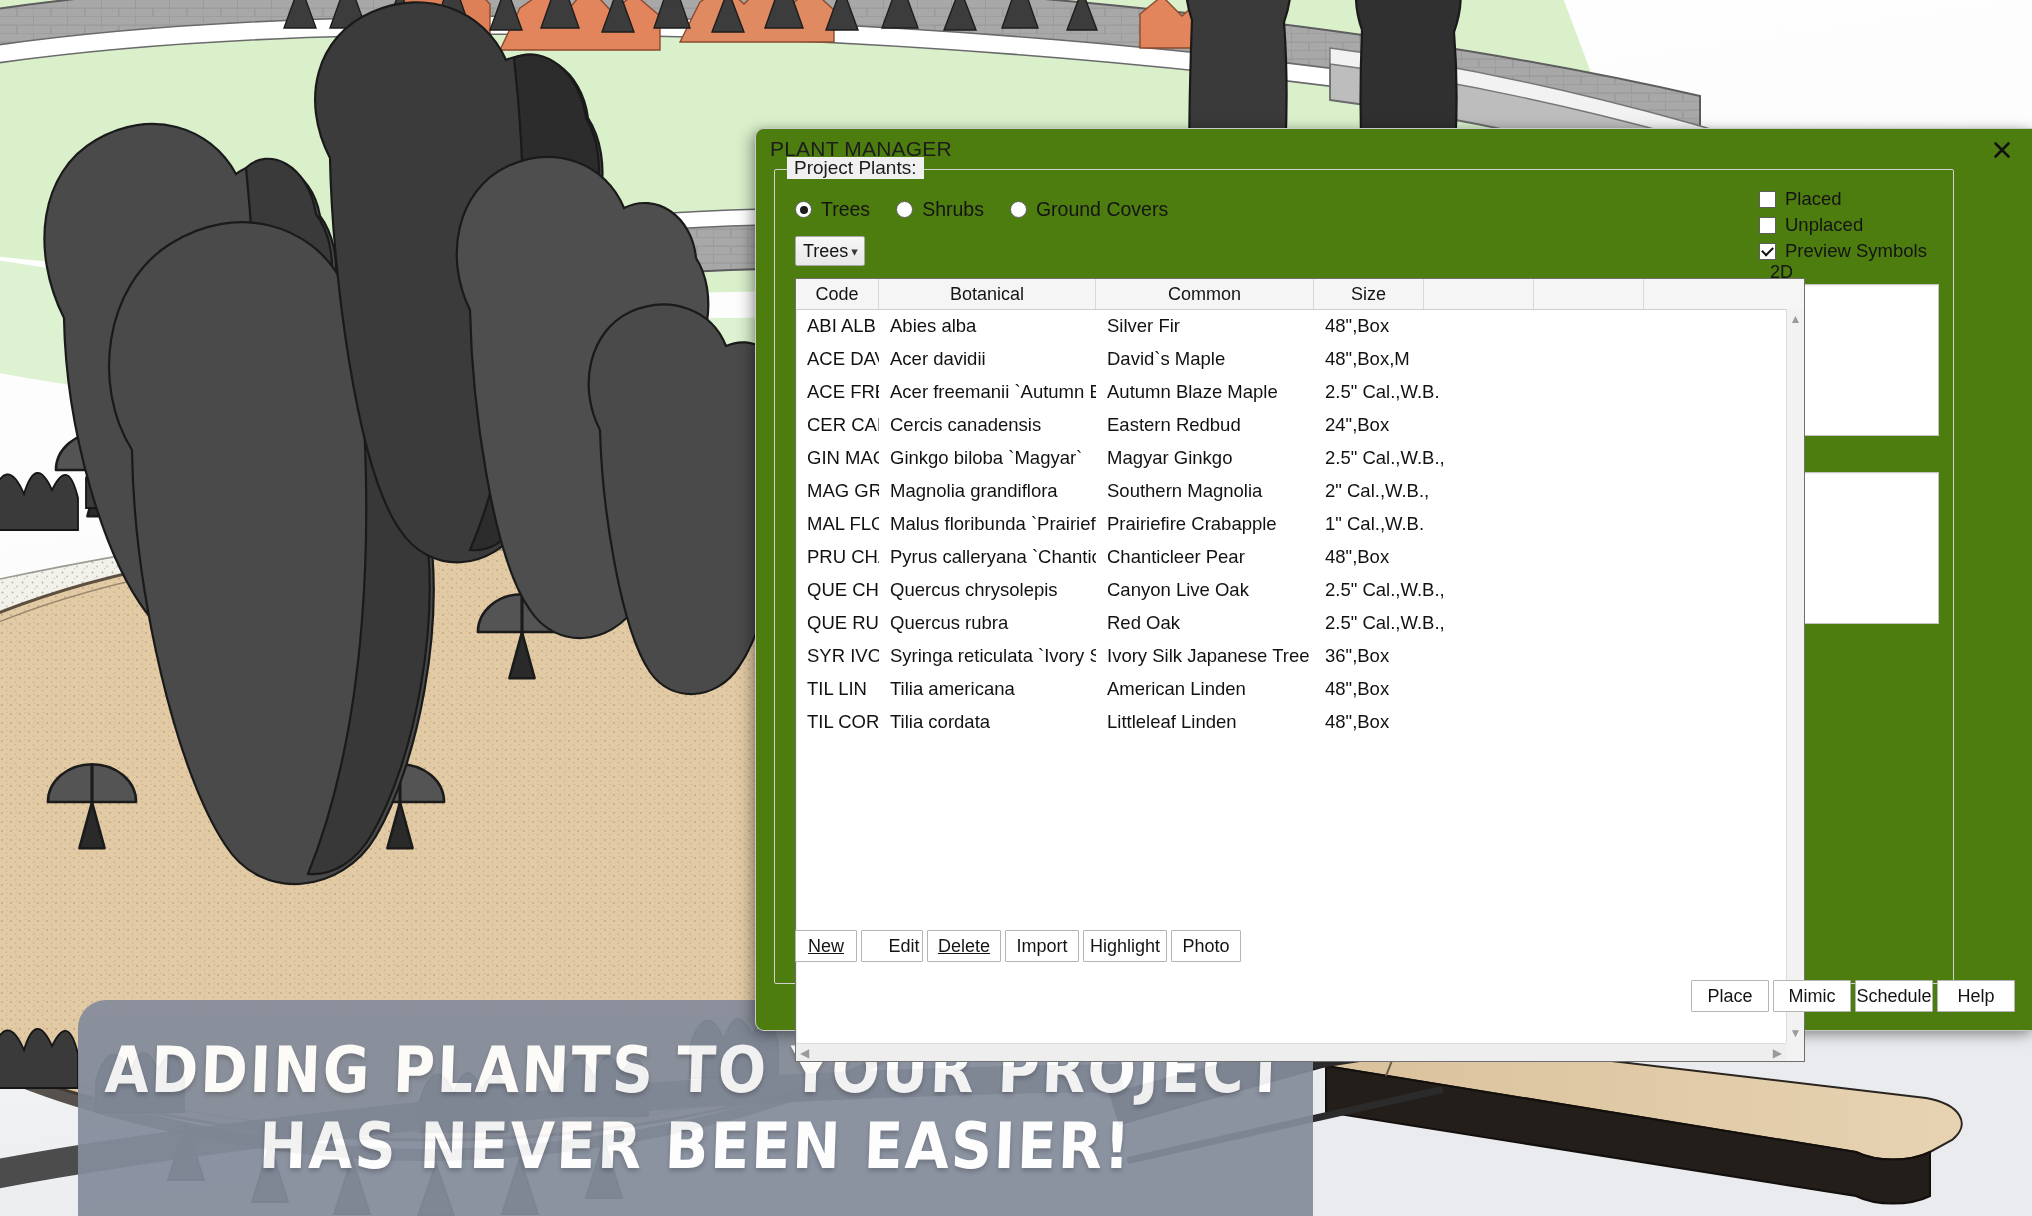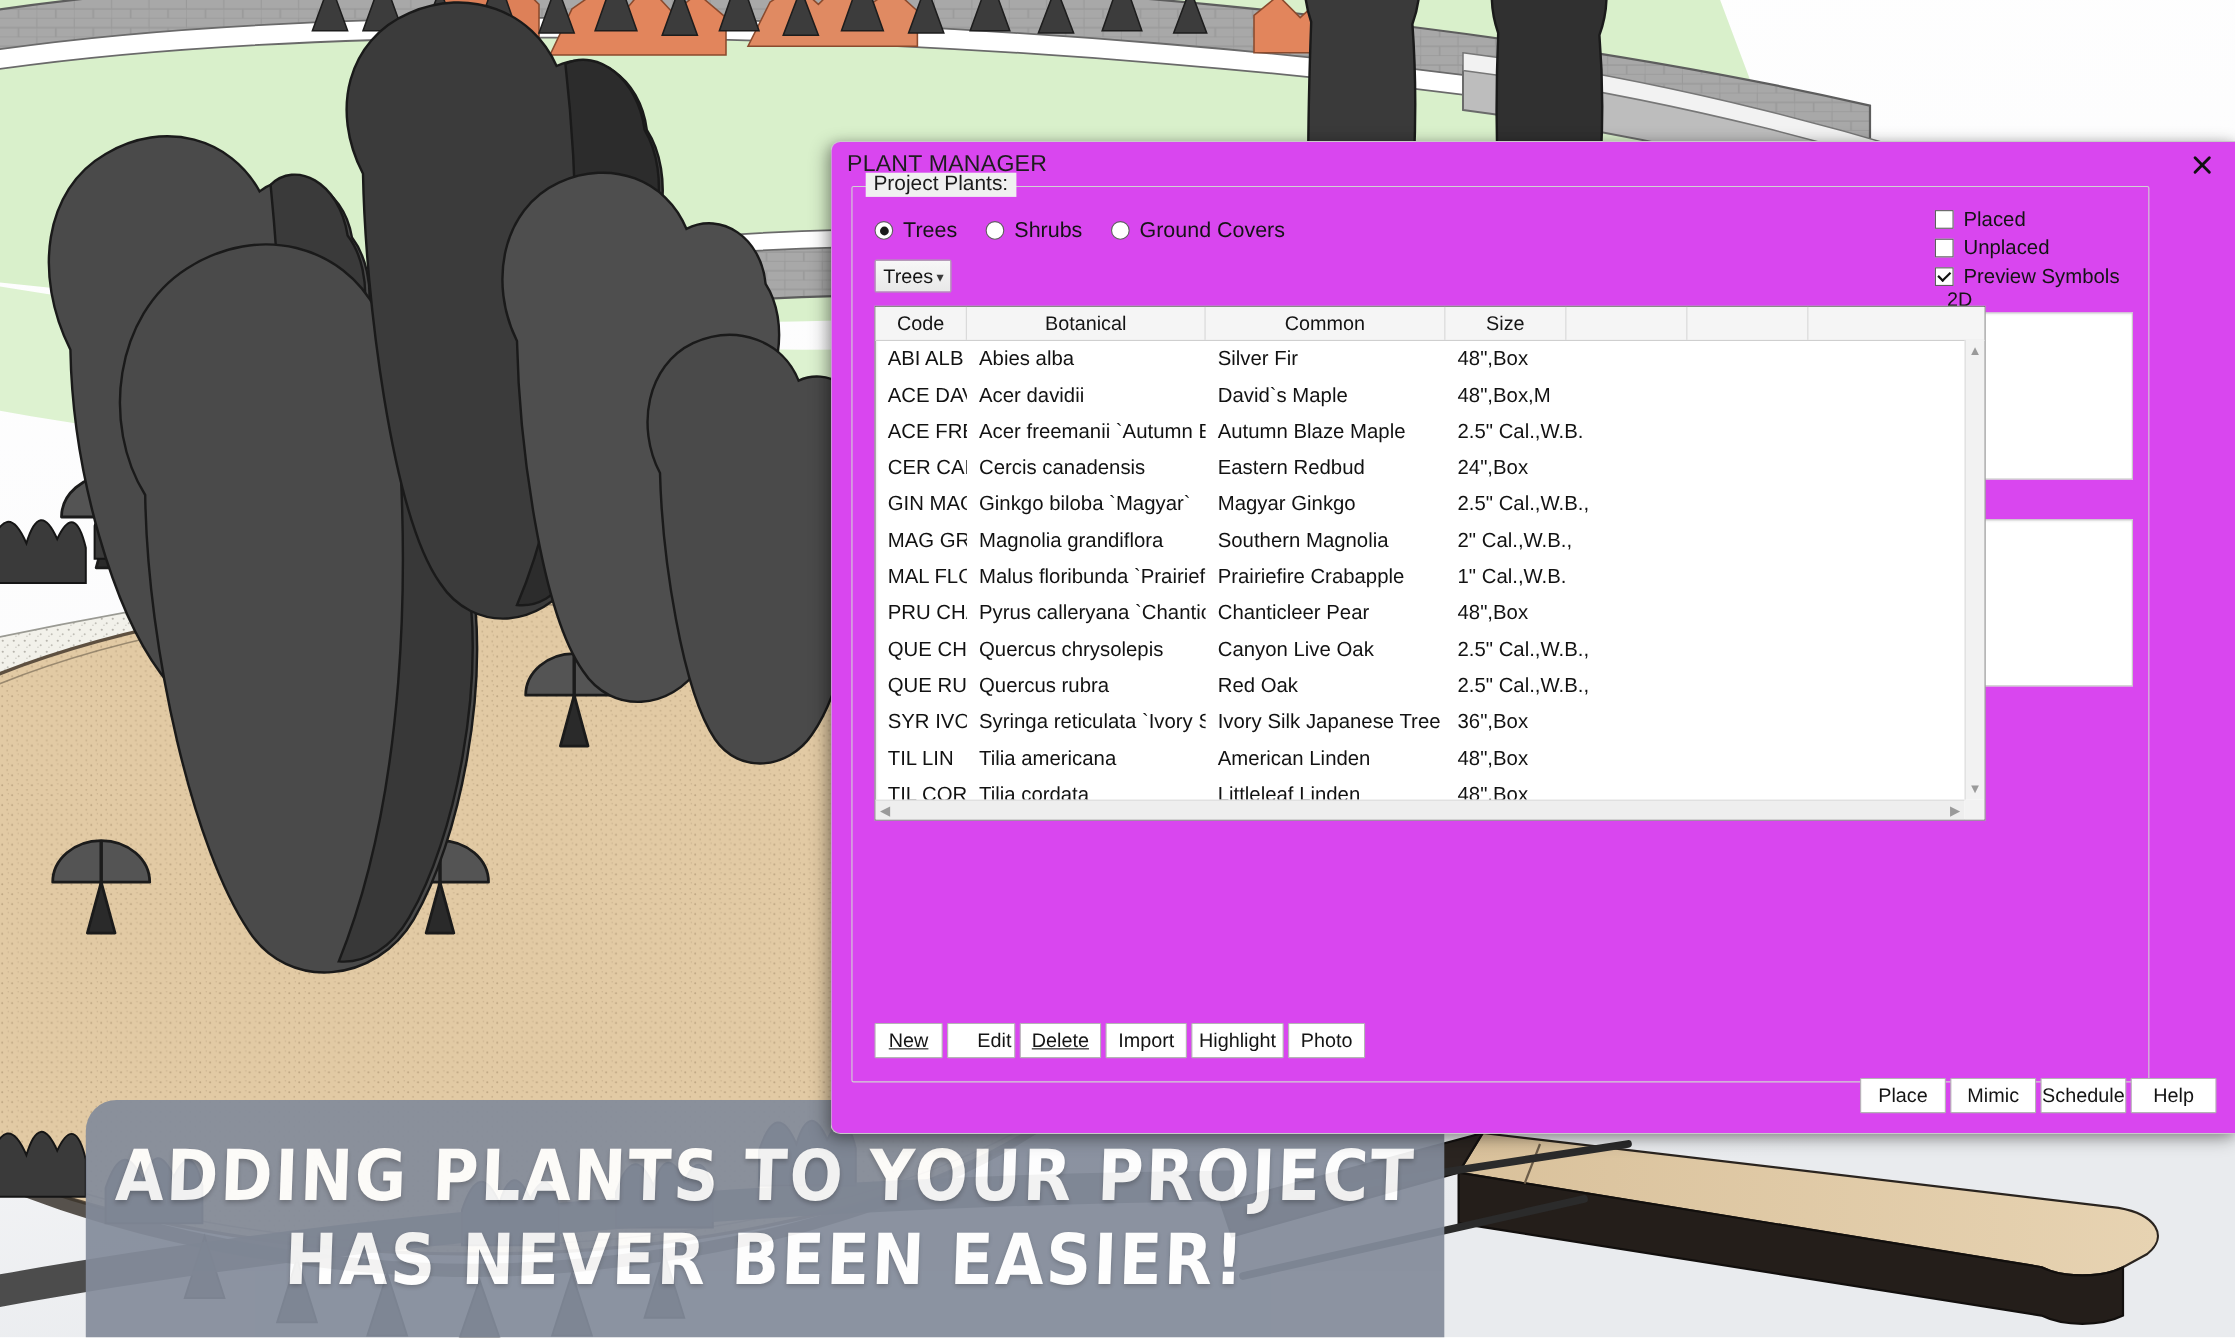--- a/index.html
+++ b/index.html
@@ -32,21 +32,21 @@
     letter-spacing:2.0px;
     text-shadow:0 2px 4px rgba(0,0,0,.22);
     transform:skewX(-2deg) scaleY(1.12);
     white-space:nowrap;
   }
   #caption .cl2{margin-top:16px;}
 
   
   #dlg{
     position:absolute;left:755px;top:128px;width:1278px;height:903px;
-    background:#d946ef;
+    background:#4d7c0f;
     border-radius:9px 0 0 9px;
     box-shadow:-4px 4px 16px rgba(0,0,0,.30), 0 2px 10px rgba(0,0,0,.18);
     border:1px solid #c9c9c9;
     border-right:none;
     box-sizing:border-box;
   }
   .dlg-title{
     position:absolute;left:14px;top:8px;
     font-size:21px;color:#1d1d1d;letter-spacing:.2px;
     font-family:"Liberation Sans",sans-serif;
@@ -111,21 +111,21 @@
   
   .pv-label{position:absolute;font-size:18px;color:#141414;}
   .pv-box{
     position:absolute;background:#ffffff;
     border:1px solid #c4c4c4;box-shadow:inset 1px 1px 2px rgba(0,0,0,.07);
     box-sizing:border-box;
   }
 
   
   .listwrap{
-    position:absolute;left:20px;top:108px;width:1010px;height:468px;
+    position:absolute;left:20px;top:108px;width:1010px;height:784px;
     background:#fff;border:1px solid #707070;box-sizing:border-box;
     box-shadow:inset 1px 1px 2px rgba(0,0,0,.10);
   }
   .lhead{display:flex;height:30px;background:#f5f5f5;border-bottom:1px solid #cfcfcf;}
   .lhead .hc{
     display:flex;align-items:center;justify-content:center;
     font-size:18px;color:#141414;
     border-right:1px solid #d8d8d8;box-sizing:border-box;height:100%;
   }
   .lbody{position:absolute;left:0;right:18px;top:30px;bottom:18px;overflow:hidden;}

